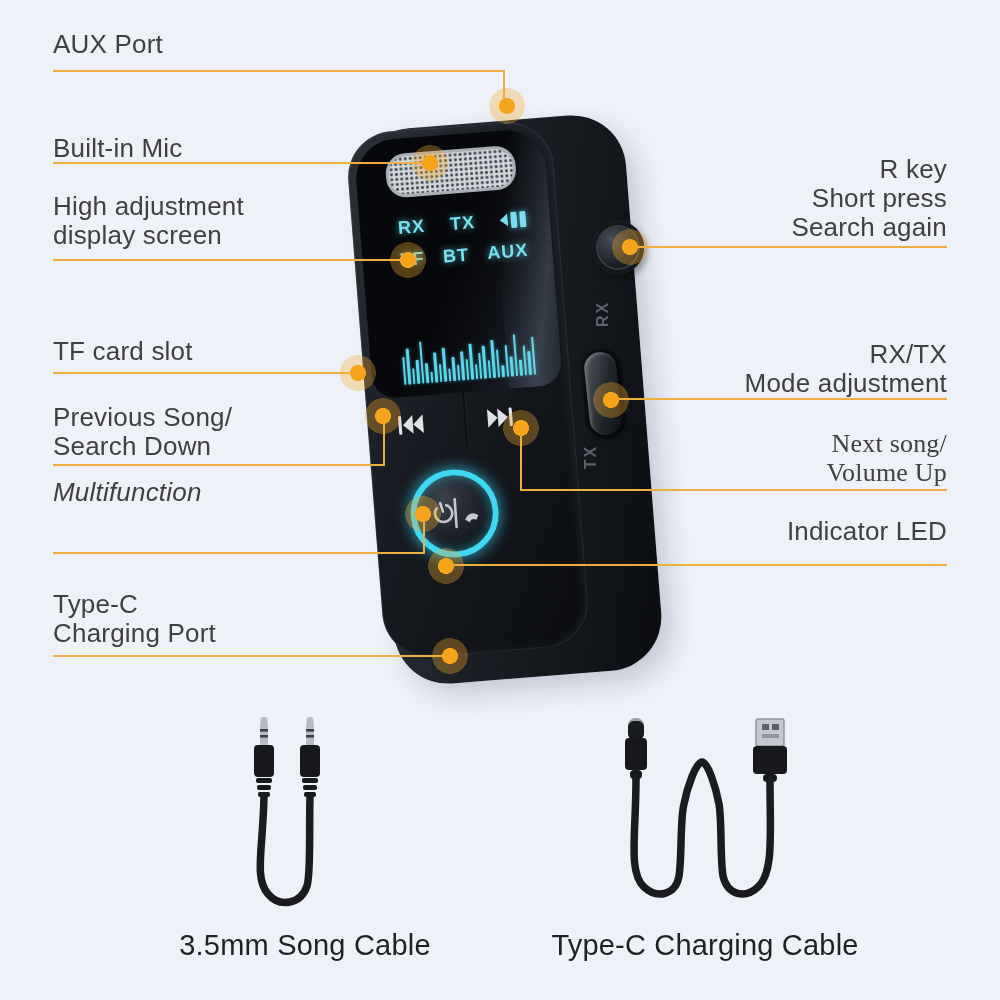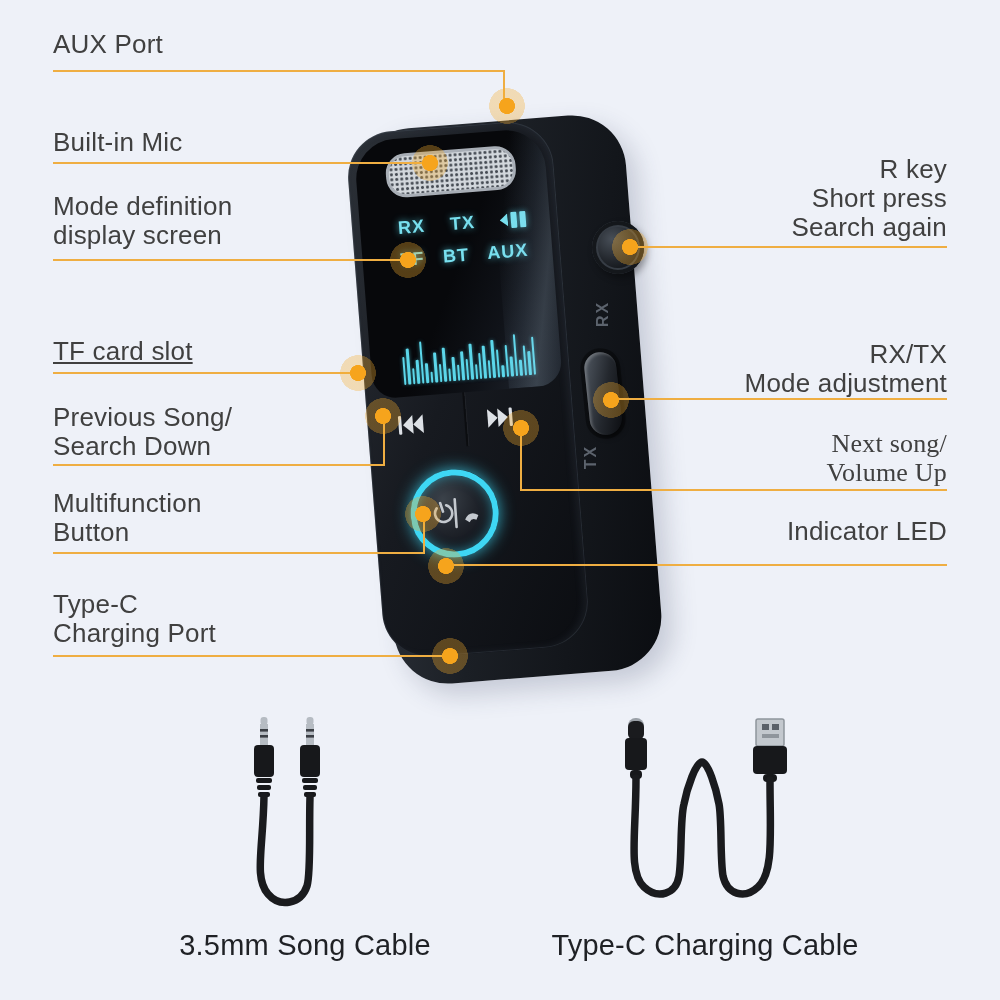--- a/index.html
+++ b/index.html
@@ -160,37 +160,36 @@
     </div>
   </div>
 
   <span class="side-label" style="left:590px;top:305px;">RX</span>
   <div class="pill"></div>
   <span class="side-label" style="left:579px;top:448px;">TX</span>
 
   <div class="callout left" style="top:30px;">
     <span>AUX Port</span>
   </div>
-  <div class="callout left" style="top:128px;">
+  <div class="callout left" style="top:134px;">
     <span>Built-in Mic</span>
   </div>
   <div class="callout left" style="top:192px;">
-    <span>Mode definition</span>
+    <span>High adjustment</span>
     <span>display screen</span>
   </div>
-  <div class="callout left" style="top:337px;text-decoration:underline;">
+  <div class="callout left" style="top:337px;">
     <span>TF card slot</span>
   </div>
   <div class="callout left" style="top:403px;">
     <span>Previous Song/</span>
     <span>Search Down</span>
   </div>
-  <div class="callout left" style="top:489px;">
+  <div class="callout left" style="top:478px;font-style:italic;">
     <span>Multifunction</span>
-    <span>Button</span>
   </div>
   <div class="callout right" style="top:155px;">
     <span>R key</span>
     <span>Short press</span>
     <span>Search again</span>
   </div>
   <div class="callout left" style="top:590px;">
     <span>Type-C</span>
     <span>Charging Port</span>
   </div>

